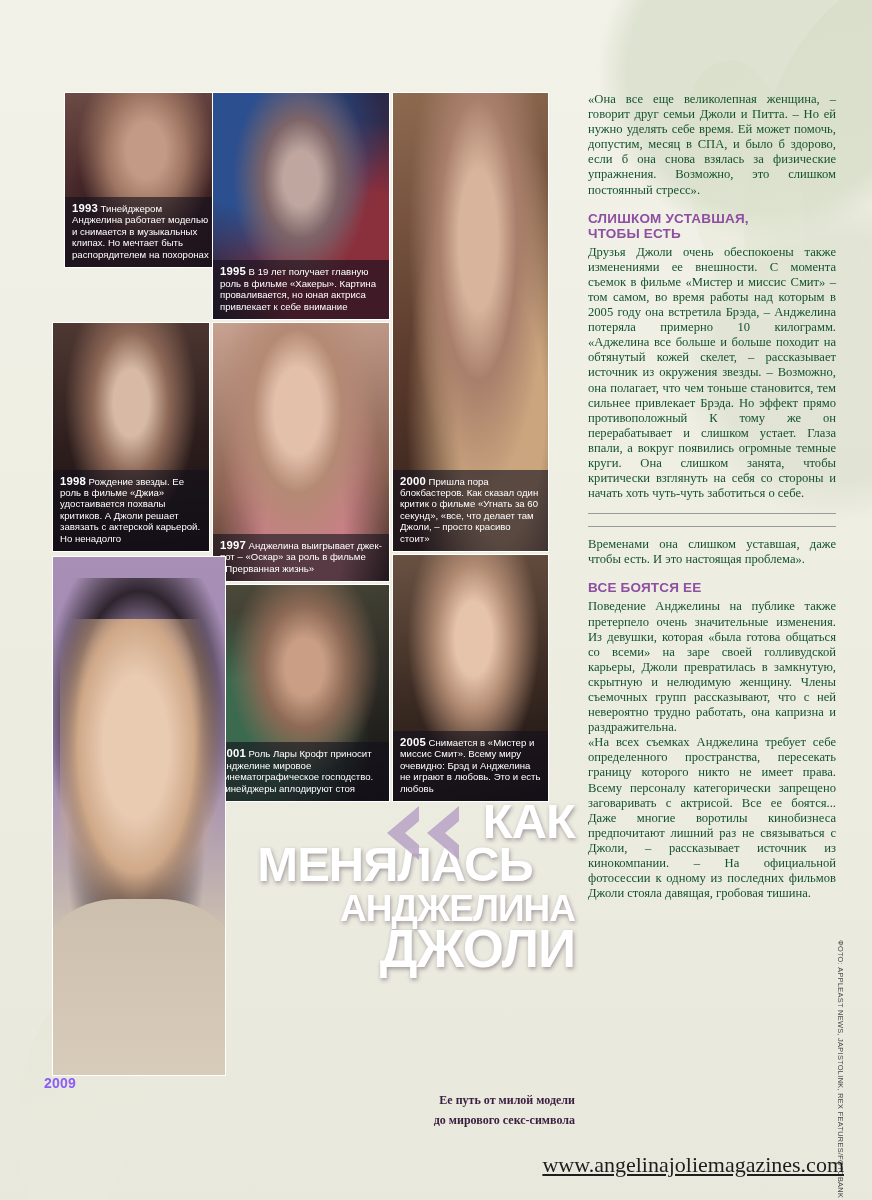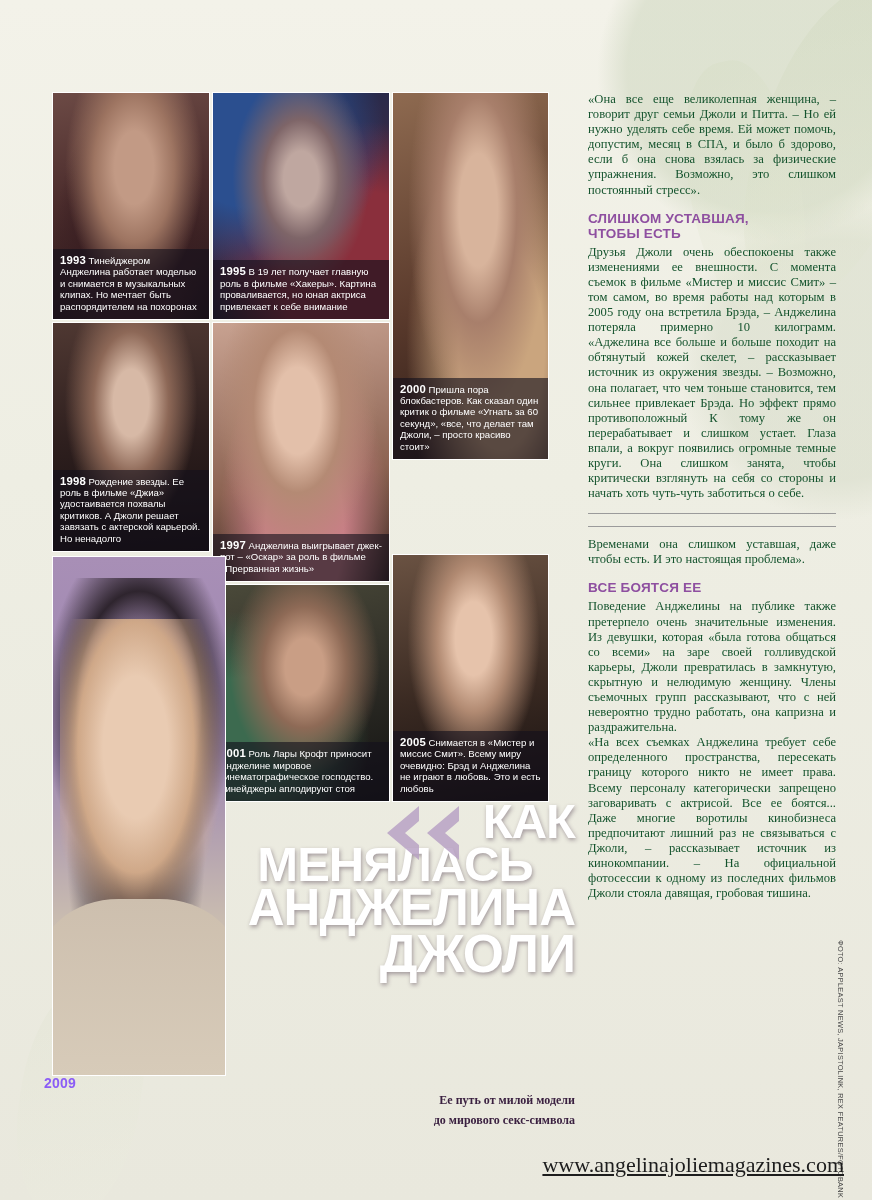--- a/index.html
+++ b/index.html
@@ -69,21 +69,21 @@
      background:radial-gradient(ellipse at 50% 45%, rgba(25,18,22,.0) 0 30%, rgba(25,18,22,.85) 52%, rgba(25,18,22,0) 78%);}
   #hero-photo .body{position:absolute;left:-10%;bottom:0;width:120%;height:34%;
      background:linear-gradient(180deg,#cdbfae,#d7cbb9);border-radius:40% 40% 0 0;}
 
   
   #title-block{position:absolute;left:215px;top:800px;width:360px;text-align:right;}
   .tl{font-family:"Liberation Sans",sans-serif;font-weight:700;color:#ffffff;
       letter-spacing:-1px;line-height:.88;text-shadow:1px 2px 4px rgba(70,50,70,.45);}
   .tl1{font-size:49px;}
   .tl2{font-size:49px;text-align:center;}
-  .tl3{font-size:51px;}
+  .tl3{font-size:37px;margin-top:7px;}
   .tl4{font-size:53px;}
   #chevrons{position:absolute;right:112px;top:4px;}
   #chevrons svg{display:block;}
   #subtitle{position:absolute;left:255px;top:1090px;width:320px;text-align:right;
      font-family:"Liberation Serif",serif;font-weight:700;font-size:12px;line-height:20px;color:#3a2040;}
 
   
   #cap2009{position:absolute;left:44px;top:1078px;width:150px;
      font-family:"Liberation Sans",sans-serif;font-size:9.3px;line-height:11.2px;color:#1b1b1b;}
   #cap2009 b{display:block;font-size:14px;color:#8b5cf6;margin-bottom:2px;letter-spacing:.2px;}
@@ -112,37 +112,37 @@
 </head>
 <body>
 
 <div class="bg-wash"></div>
 <div class="bg-leaf leaf1"></div>
 <div class="bg-leaf leaf2"></div>
 <div class="bg-leaf leaf3"></div>
 
 <div id="photo-grid">
 
-  <div class="cell" style="left:0;top:0;width:158px;height:228px;">
+  <div class="cell" style="left:12px;top:0;width:158px;height:176px;">
     <div class="ph p1"></div>
     <div class="cap">
       <b>1993</b>
       <span>Тинейджером Анджелина работает моделью и снимается в музыкальных клипах. Но мечтает быть распорядителем на похоронах</span>
     </div>
   </div>
 
   <div class="cell" style="left:160px;top:0;width:178px;height:228px;">
     <div class="ph p2"></div>
     <div class="cap">
       <b>1995</b>
       <span>В 19 лет получает главную роль в фильме «Хакеры». Картина проваливается, но юная актриса привлекает к себе внимание</span>
     </div>
   </div>
 
-  <div class="cell" style="left:340px;top:0;width:157px;height:368px;">
+  <div class="cell" style="left:340px;top:0;width:157px;height:460px;">
     <div class="ph p3"></div>
     <div class="cap">
       <b>2000</b>
       <span>Пришла пора блокбастеров. Как сказал один критик о фильме «Угнать за 60 секунд», «все, что делает там Джоли, – просто красиво стоит»</span>
     </div>
   </div>
 
   <div class="cell" style="left:0;top:230px;width:158px;height:230px;">
     <div class="ph p4"></div>
     <div class="cap">

